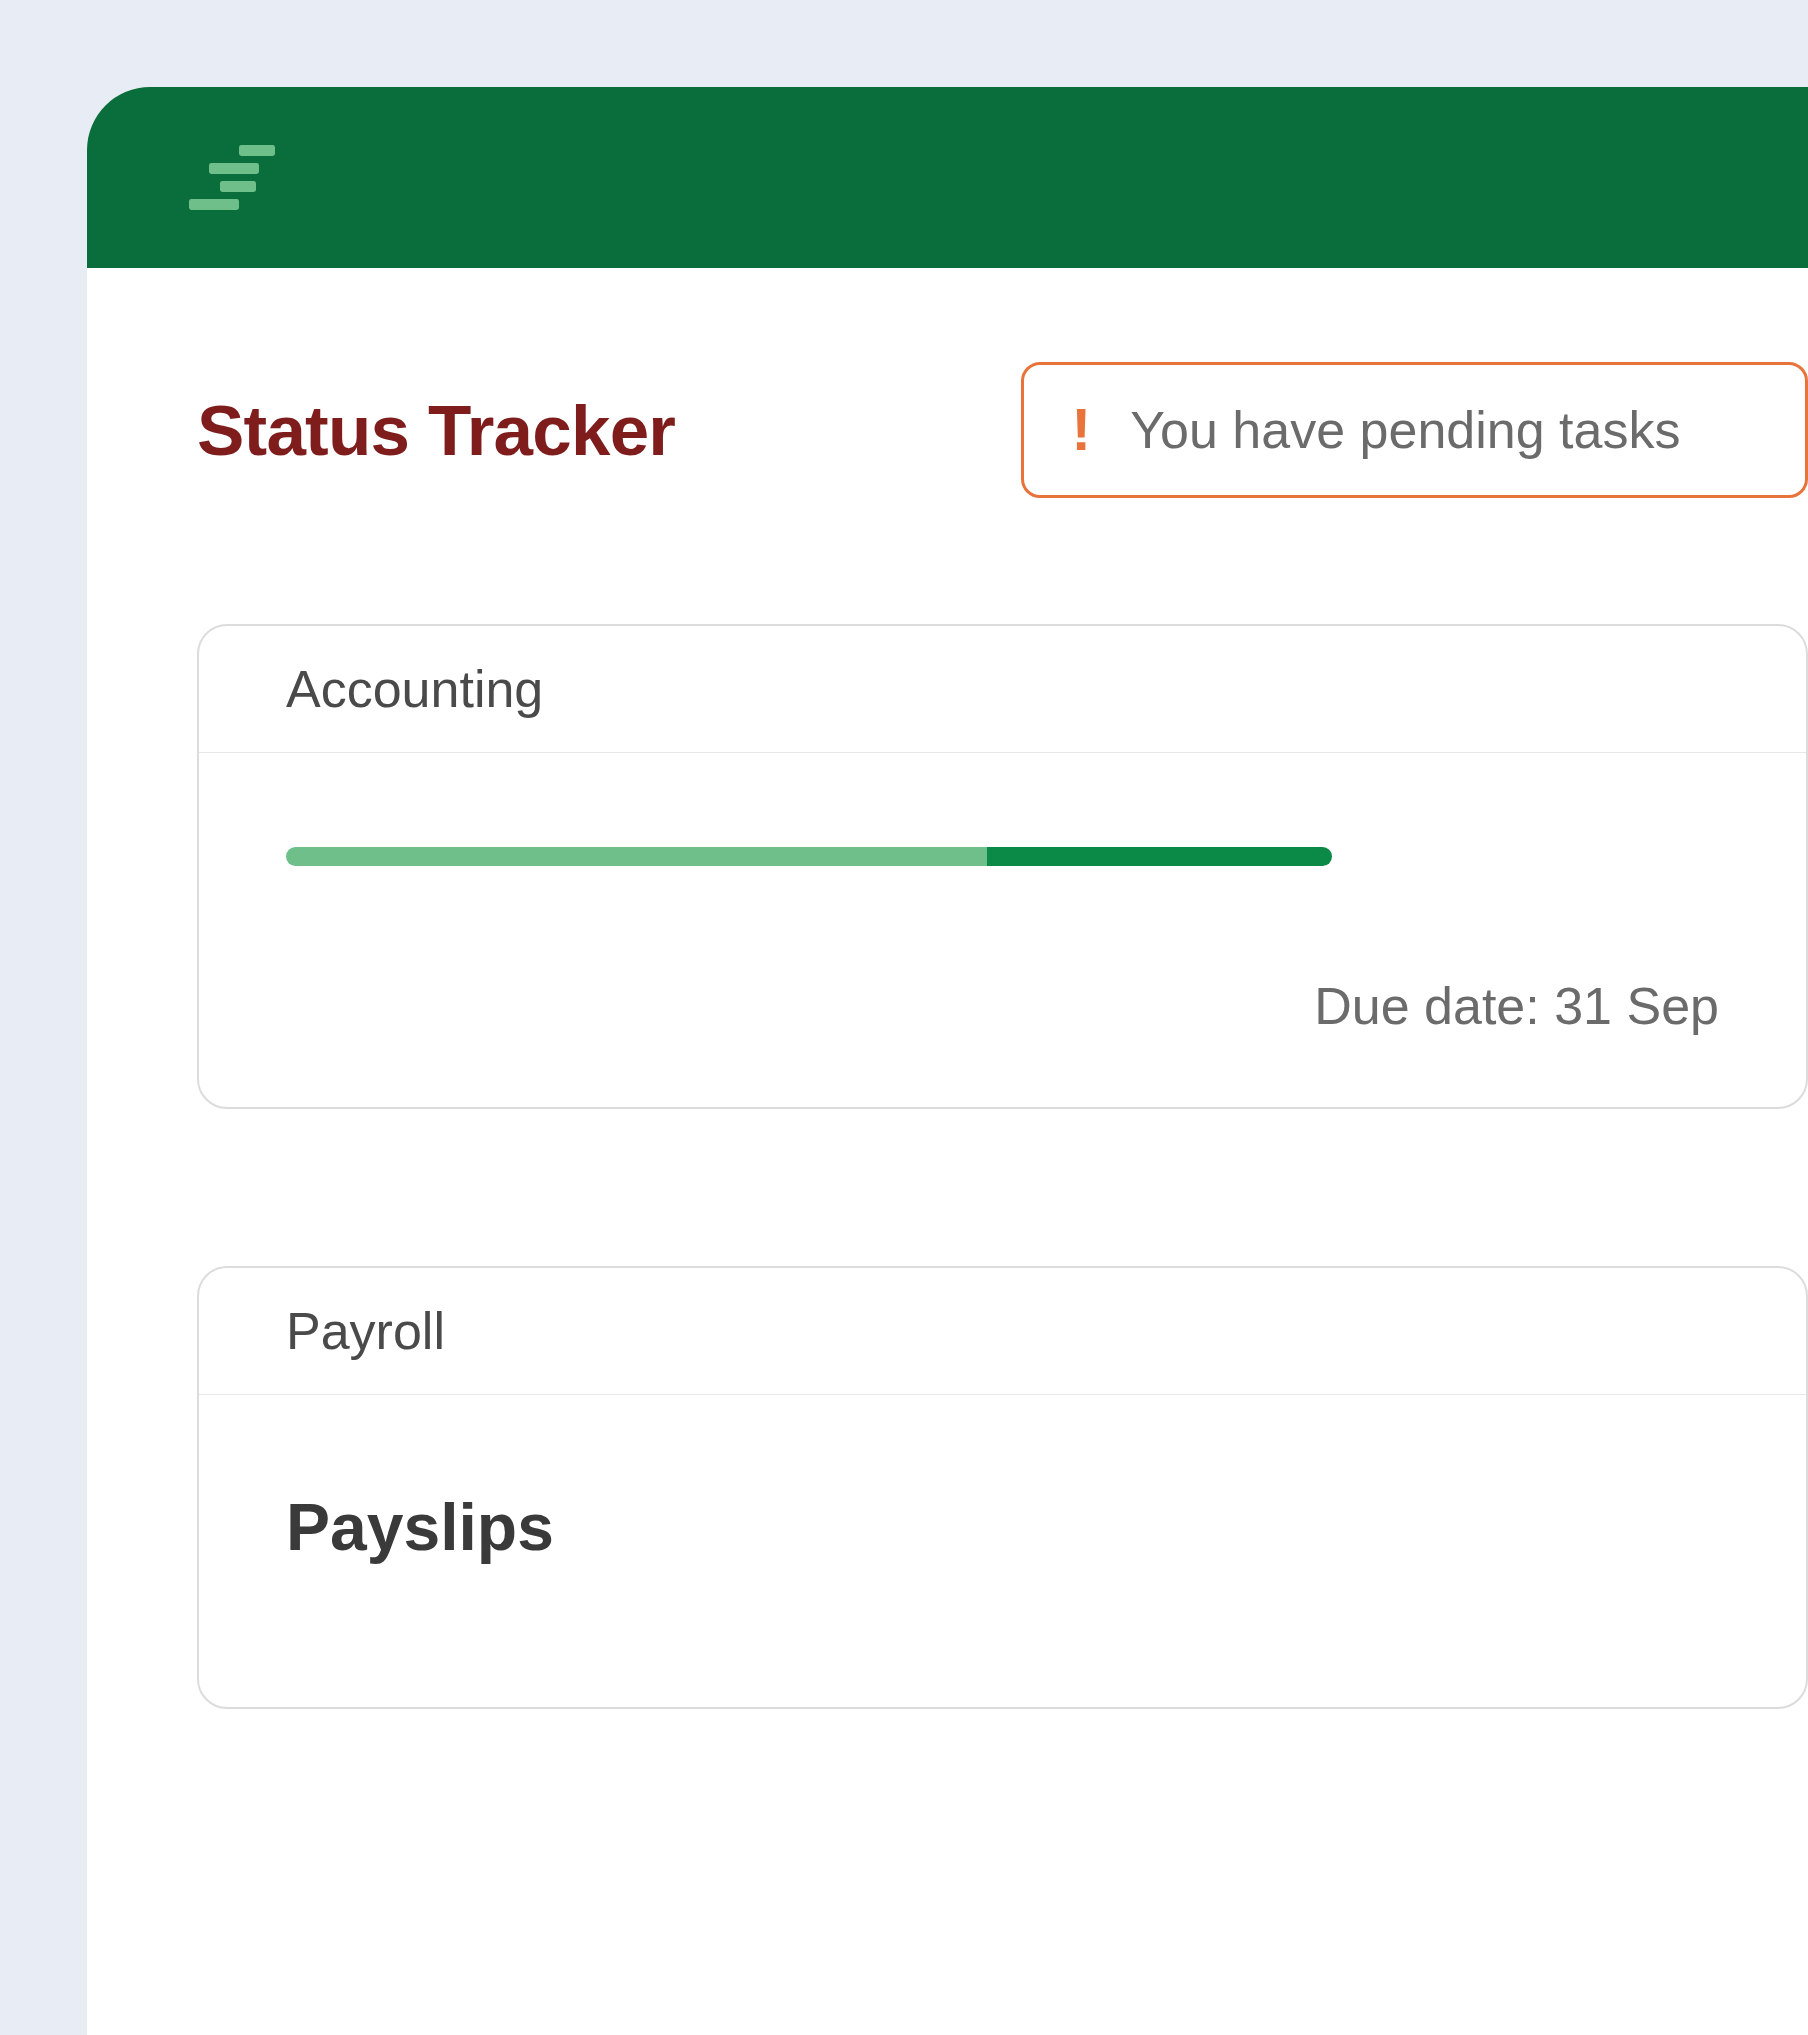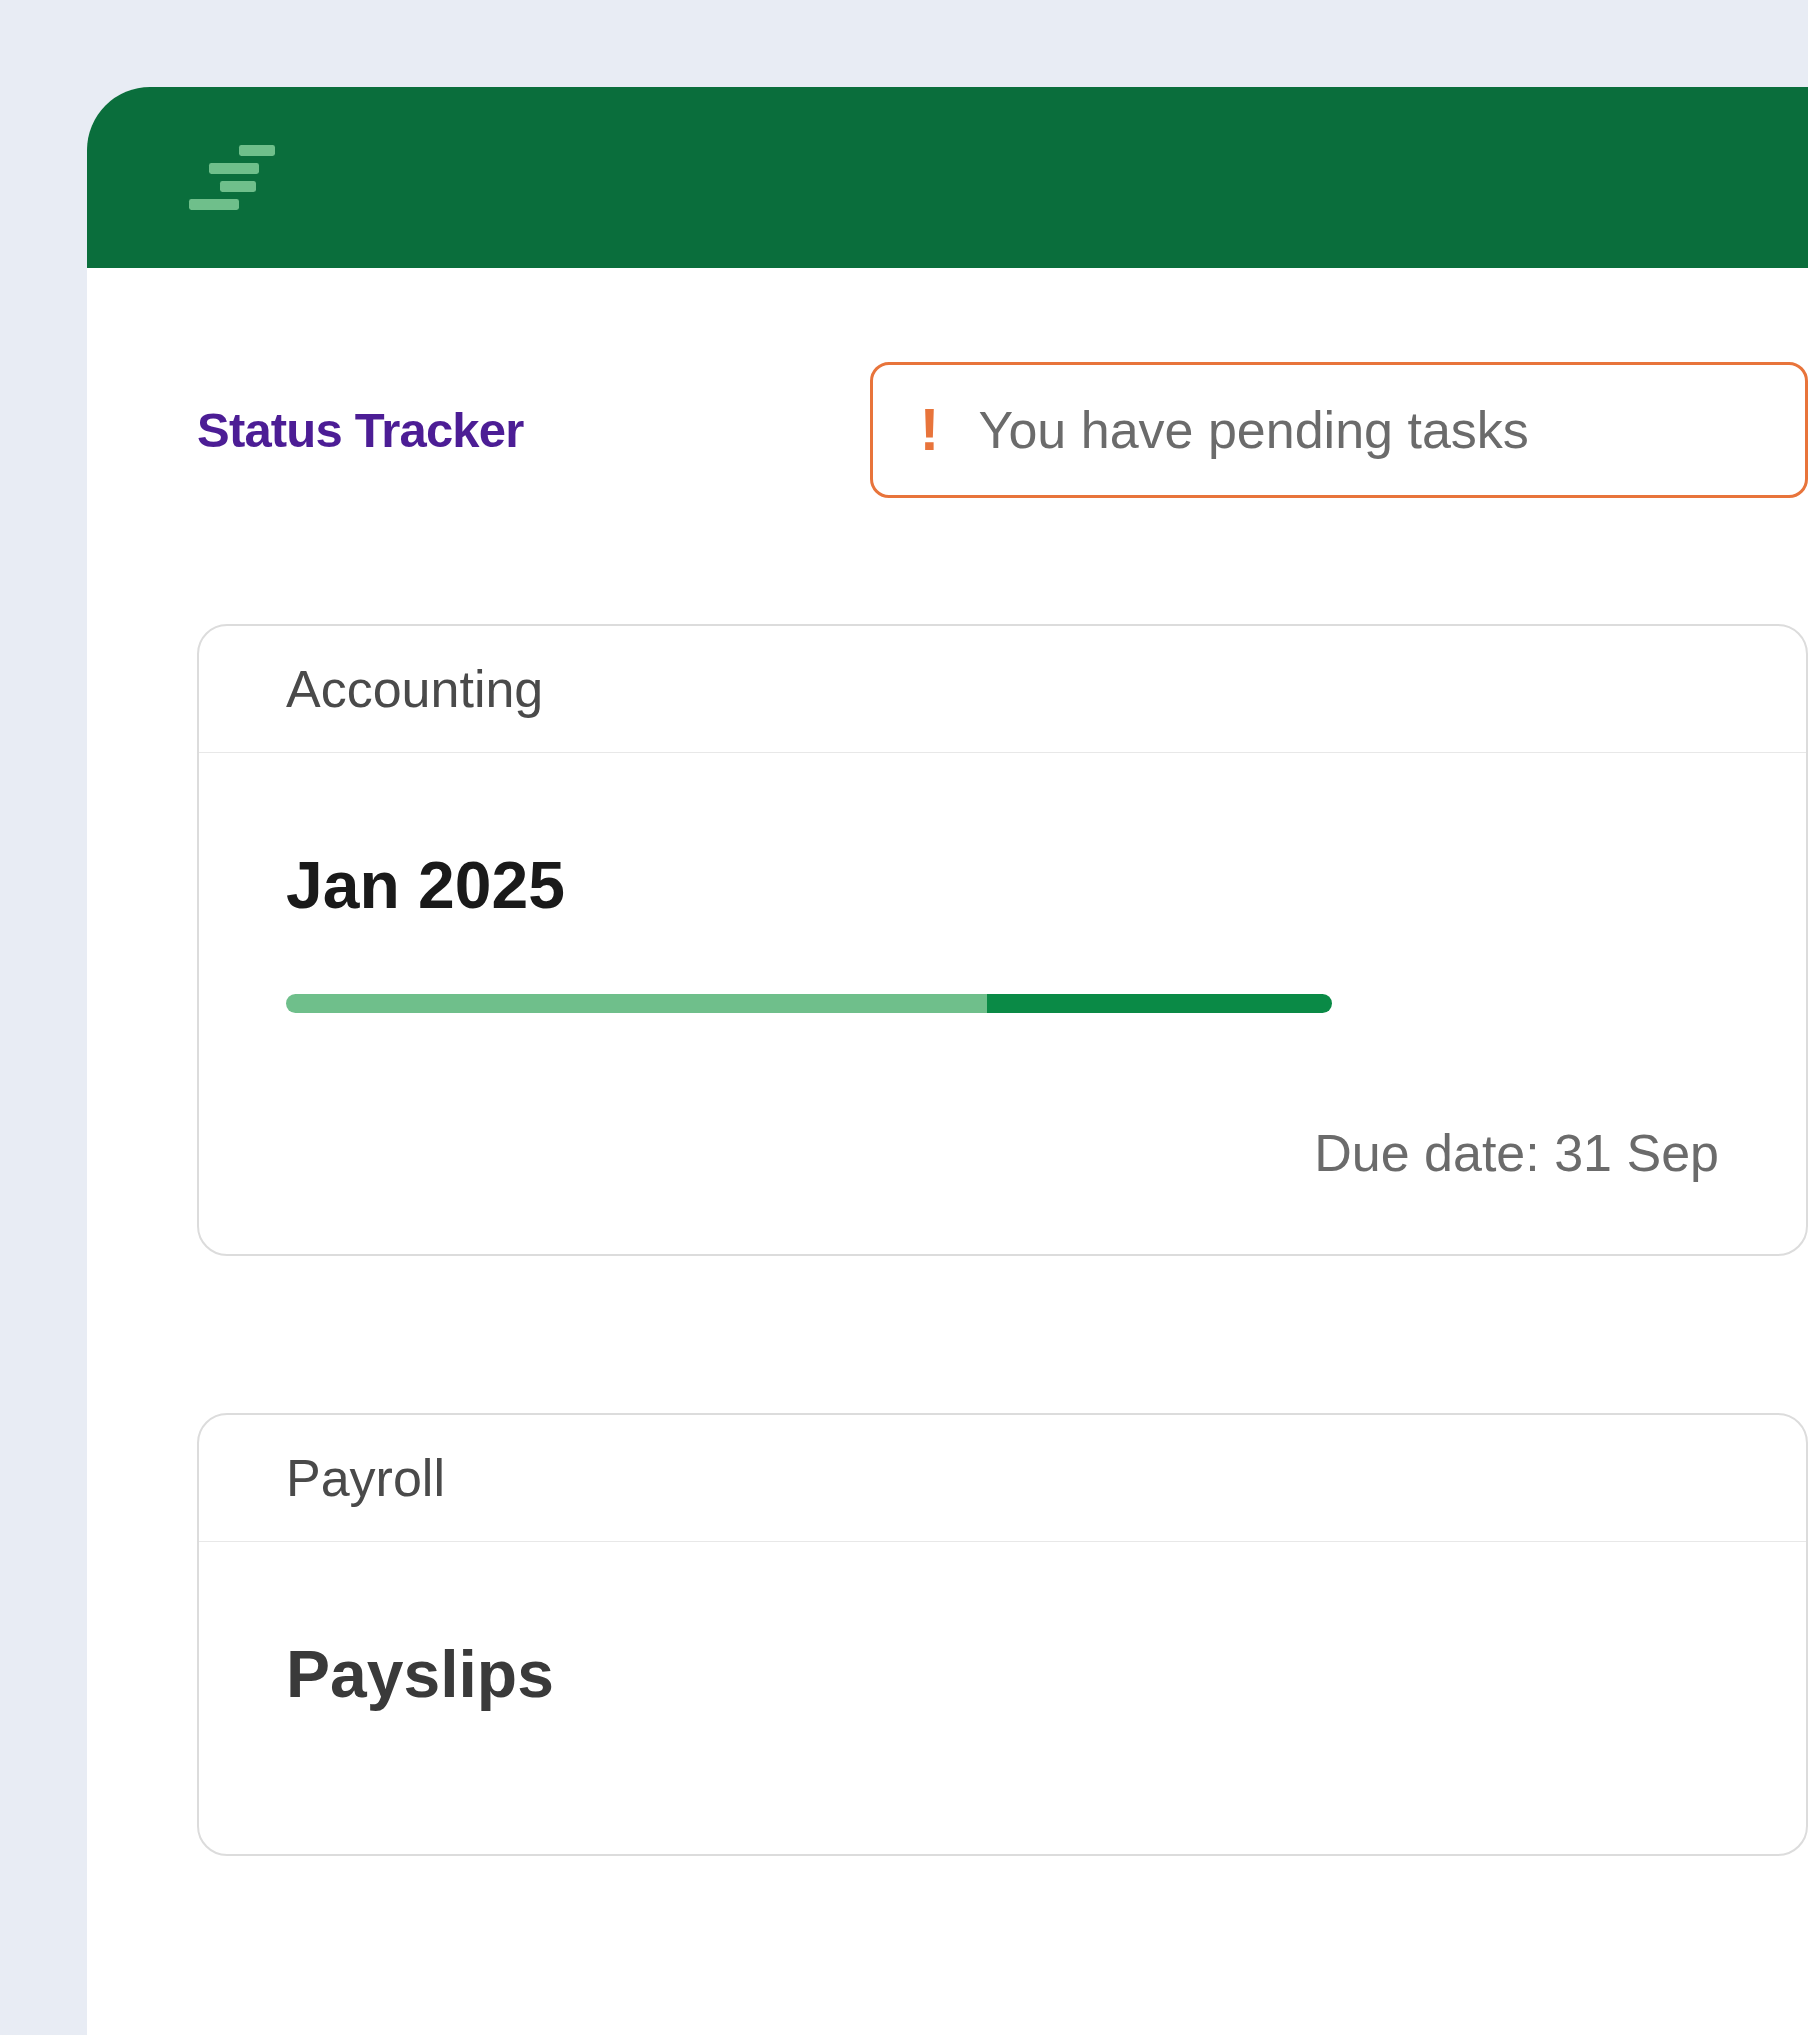--- a/index.html
+++ b/index.html
@@ -49,23 +49,23 @@
   .content {
     padding: 94px 0 0 110px;
   }
   .title-row {
     display: flex;
     align-items: center;
     gap: 346px;
     margin-bottom: 126px;
   }
   .page-title {
-    font-size: 49px;
+    font-size: 71px;
     font-weight: 800;
-    color: #4c1d95;
+    color: #7f1d1d;
     letter-spacing: -0.8px;
   }
   .alert-box {
     border: 3.1px solid #e8743b;
     border-radius: 19px;
     padding: 35px 47px 35px 47px;
     display: flex;
     align-items: center;
     gap: 39px;
     flex: 1;
@@ -154,21 +154,20 @@
       <h1 class="page-title">Status Tracker</h1>
       <div class="alert-box">
         <span class="alert-icon">!</span>
         <span class="alert-text">You have pending tasks</span>
       </div>
     </div>
 
     <div class="card">
       <div class="card-header">Accounting</div>
       <div class="card-body">
-        <div class="period-title">Jan 2025</div>
         <div class="progress-track" style="width:73%">
           <div class="progress-seg seg-light" style="flex:67"></div>
           <div class="progress-seg seg-dark" style="flex:33"></div>
         </div>
         <div class="due-row">
           <span class="due-text">Due date: 31 Sep</span>
         </div>
       </div>
     </div>
 

